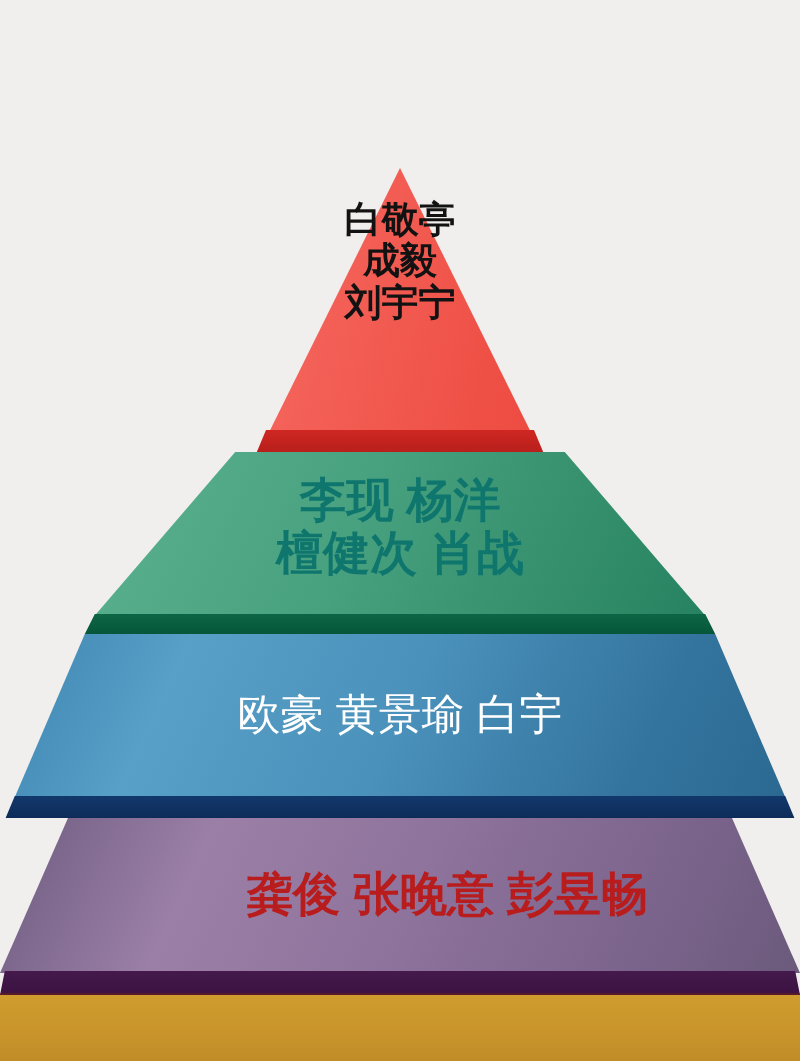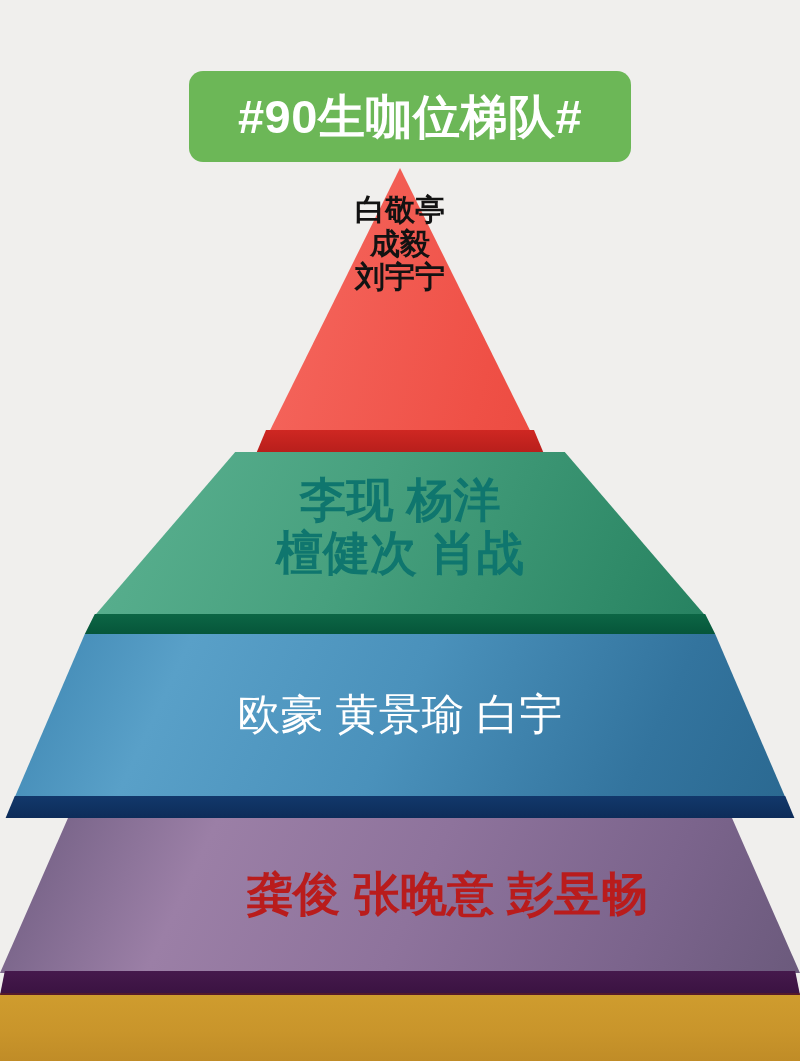--- a/index.html
+++ b/index.html
@@ -94,23 +94,23 @@
     background: linear-gradient(105deg, #e8453c 0%, #f4635a 38%, #ef5046 62%, #e2392f 100%);
     clip-path: polygon(50% 0%, 66.6% 100%, 33.4% 100%);
   }
   #tier1-edge {
     top: 430px;
     height: 22px;
     background: linear-gradient(180deg, #cf2722 0%, #b81f1c 100%);
     clip-path: polygon(33.25% 0%, 66.75% 0%, 67.9% 100%, 32.1% 100%);
   }
   #tier1-label {
-    top: 193px;
+    top: 199px;
     color: #121212;
-    font-size: 30px;
+    font-size: 37px;
     font-weight: 700;
   }
 
   
   #tier2-face {
     top: 452px;
     height: 164px;
     background: linear-gradient(115deg, #3e9a78 0%, #56ad8c 20%, #47a07e 45%, #2f8a68 78%, #1f7a5a 100%);
     clip-path: polygon(29.4% 0%, 70.6% 0%, 88.2% 100%, 11.8% 100%);
   }
@@ -179,23 +179,20 @@
     height: 3px;
     background: #6e2018;
     opacity: .55;
   }
 </style>
 </head>
 <body>
 
 <div id="page">
 
-  <div id="title-badge" style="background: rgb(108, 183, 87);">
-    <span id="title-badge-text" style="color: rgb(255, 255, 255);">#90生咖位梯队#</span>
-  </div>
 
   <div id="pyramid">
 
     <div class="tier">
       <div class="tier-face" id="tier1-face"></div>
       <div class="tier-edge" id="tier1-edge"></div>
       <div class="tier-label" id="tier1-label" style="color: rgb(18, 18, 18);">白敬亭
 成毅
 刘宇宁</div>
     </div>

